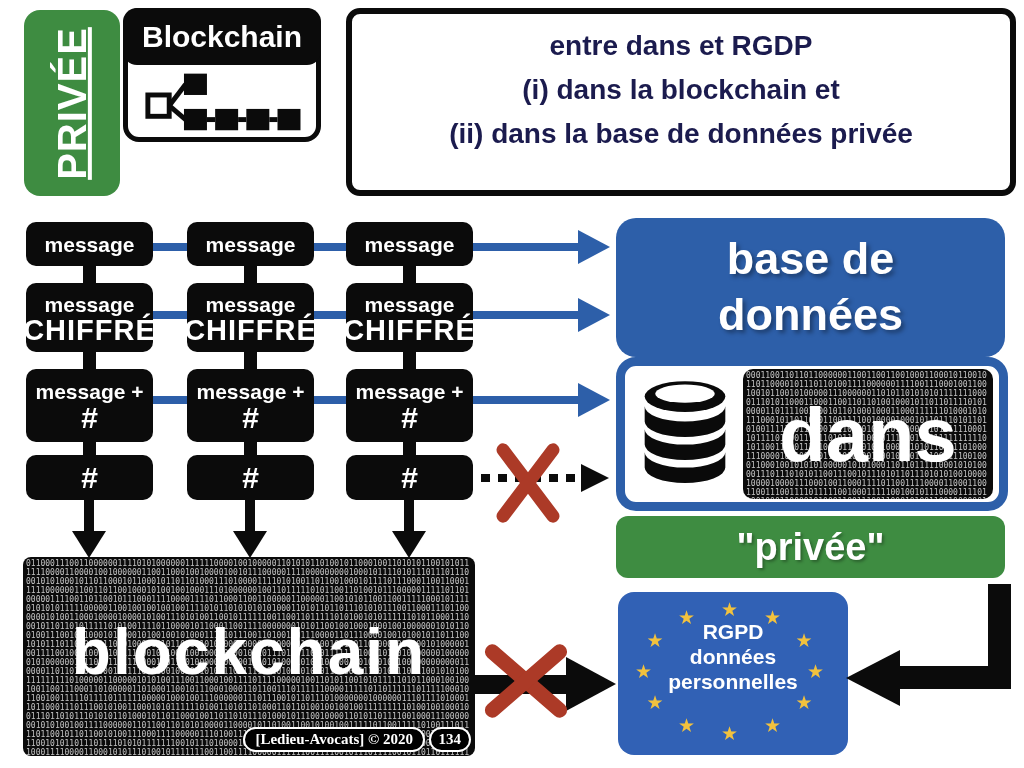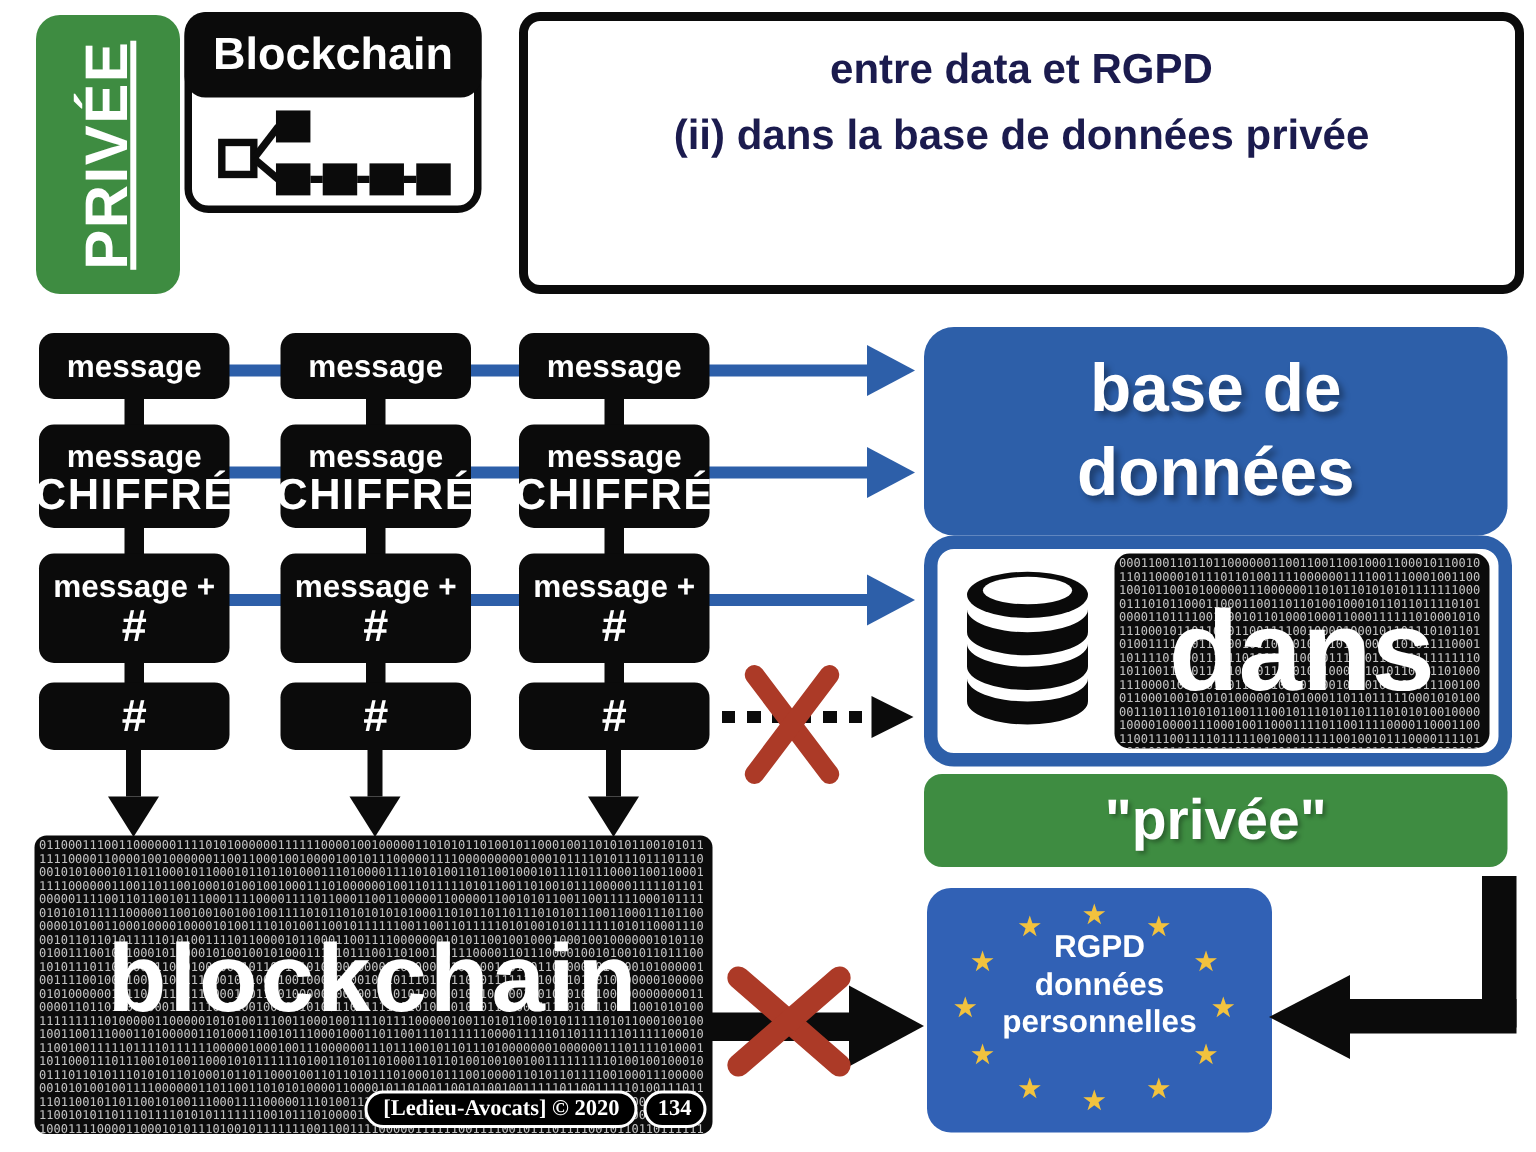--- a/index.html
+++ b/index.html
@@ -133,21 +133,22 @@
     <line x1="116" y1="58" x2="126" y2="58" stroke="#0b0b0b" stroke-width="6"></line>
     <rect x="126" y="45" width="28" height="26" fill="#0b0b0b"></rect>
     <line x1="154" y1="58" x2="164" y2="58" stroke="#0b0b0b" stroke-width="6"></line>
     <rect x="164" y="45" width="28" height="26" fill="#0b0b0b"></rect>
   </svg>
   <div class="abs bc-header">
     <span>Blockchain</span>
   </div>
 
   <div class="abs notice">
-    <div>entre data et RGPD</div>
+    <div>entre dans et RGDP</div>
+    <div>(i) dans la blockchain et</div>
     <div>(ii) dans la base de données privée</div>
   </div>
 
   <div class="abs bluebar bb1"></div>
   <div class="abs bluebar bb2"></div>
   <div class="abs bluebar bb3"></div>
   <div class="abs bluehead bh1"></div>
   <div class="abs bluehead bh2"></div>
   <div class="abs bluehead bh3"></div>
 

